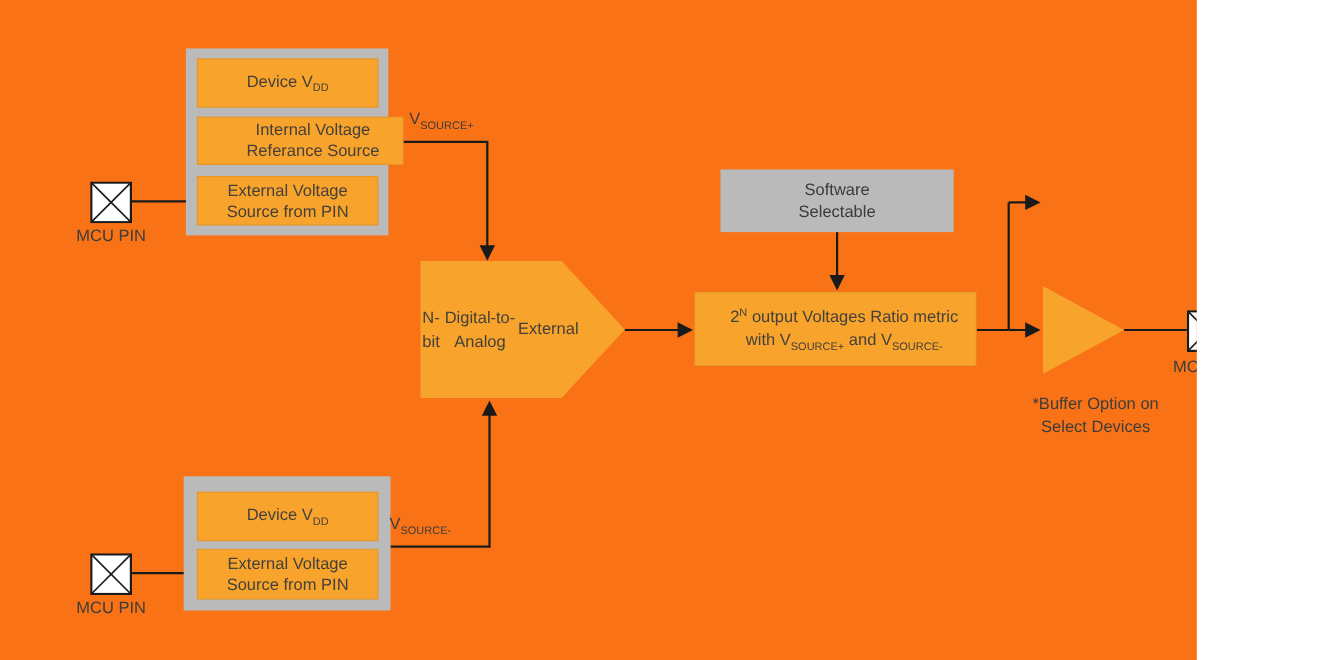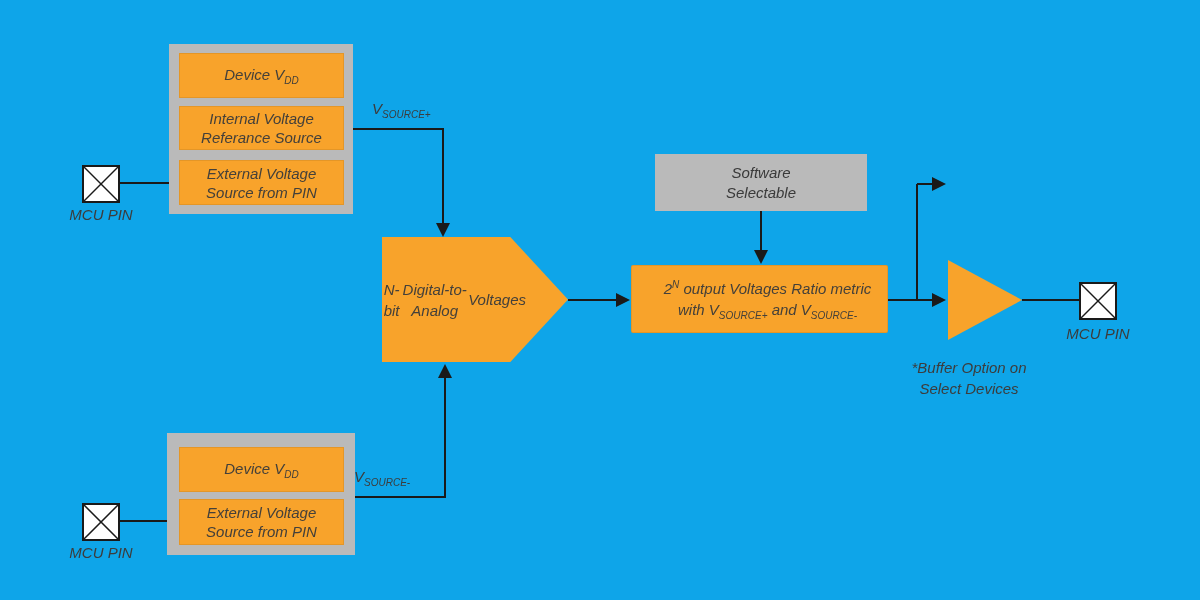--- a/index.html
+++ b/index.html
@@ -4,23 +4,22 @@
 <style>
   :root{
     --orange:#F8A32B;
     --gray:#BABABA;
     --line:#1A1A1A;
     --text-dark:#44403A;
     --text-label:#3C3C3C;
   }
   html,body{margin:0;padding:0;background:#fff;}
   .canvas{
-    position:relative;width:1200px;height:600px;background:#0ea5e9;overflow:hidden;
+    position:relative;width:1088px;height:600px;background:#f97316;overflow:hidden;
     font-family:"Liberation Sans","DejaVu Sans",sans-serif;
-    font-style:italic;
   }
   .wires{position:absolute;left:0;top:0;pointer-events:none;}
   .wires line,.wires polyline{stroke:var(--line);stroke-width:2;fill:none;}
   .wires polygon{fill:var(--line);stroke:none;}
 
   .group{position:absolute;background:var(--gray);}
   .obox{
     position:absolute;background:var(--orange);
     border:1px solid rgba(0,0,0,0.08);
     display:flex;flex-direction:column;align-items:center;justify-content:center;
@@ -61,21 +60,21 @@
   .pin rect{fill:#fff;stroke:var(--line);stroke-width:2;}
   .pin line{stroke:var(--line);stroke-width:1.5;}
   .pin-label{
     position:absolute;color:var(--text-label);font-size:15px;text-align:center;width:90px;
   }
   .vlabel{
     position:absolute;color:var(--text-label);font-size:15px;
   }
   .vlabel sub{font-size:10px;}
   .note{
-    position:absolute;left:903px;top:357px;width:132px;text-align:center;
+    position:absolute;left:930px;top:357px;width:132px;text-align:center;
     color:var(--text-label);font-size:15px;line-height:21px;
   }
   .blk{display:block;}
 </style>
 </head>
 <body>
 
 <div class="canvas">
 
   <svg class="wires" width="1200" height="600">
@@ -111,21 +110,21 @@
     </g>
     <g>
       <line x1="1022" y1="300" x2="1079" y2="300"></line>
     </g>
   </svg>
 
   <div class="group" style="left:169px;top:44px;width:184px;height:170px;">
     <div class="obox" style="left:10px;top:9px;width:163px;height:43px;">
       <span><span>Device V</span><sub>DD</sub></span>
     </div>
-    <div class="obox" style="left:10px;top:62px;width:163px;height:42px;">
+    <div class="obox" style="left:10px;top:62px;width:163px;height:42px;padding-left:23px;">
       <span class="blk">Internal Voltage</span>
       <span class="blk">Referance Source</span>
     </div>
     <div class="obox" style="left:10px;top:116px;width:163px;height:43px;">
       <span class="blk">External Voltage</span>
       <span class="blk">Source from PIN</span>
     </div>
   </div>
 
   <svg class="pin" style="left:82px;top:165px;" width="38" height="38">
@@ -135,21 +134,21 @@
   </svg>
   <div class="pin-label" style="left:56px;top:206px;">MCU PIN</div>
 
   <div class="vlabel" style="left:372px;top:100px;">
     <span>V</span><sub>SOURCE+</sub>
   </div>
 
   <div class="dac">
     <span class="blk">N-bit</span>
     <span class="blk">Digital-to-Analog</span>
-    <span class="blk">Voltages</span>
+    <span class="blk">External</span>
   </div>
 
   <div class="group" style="left:167px;top:433px;width:188px;height:122px;">
     <div class="obox" style="left:12px;top:14px;width:163px;height:43px;">
       <span><span>Device V</span><sub>DD</sub></span>
     </div>
     <div class="obox" style="left:12px;top:66px;width:163px;height:44px;">
       <span class="blk">External Voltage</span>
       <span class="blk">Source from PIN</span>
     </div>

